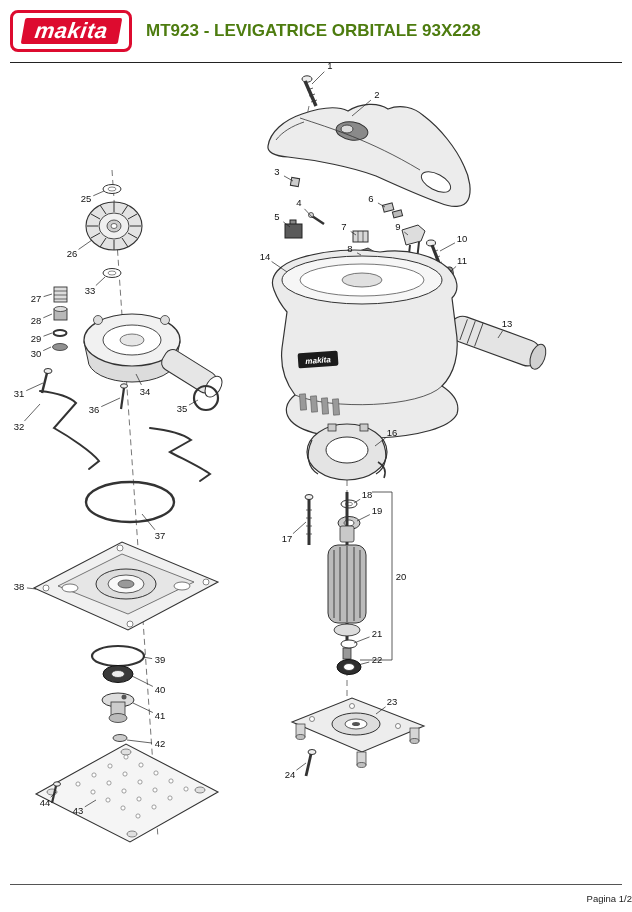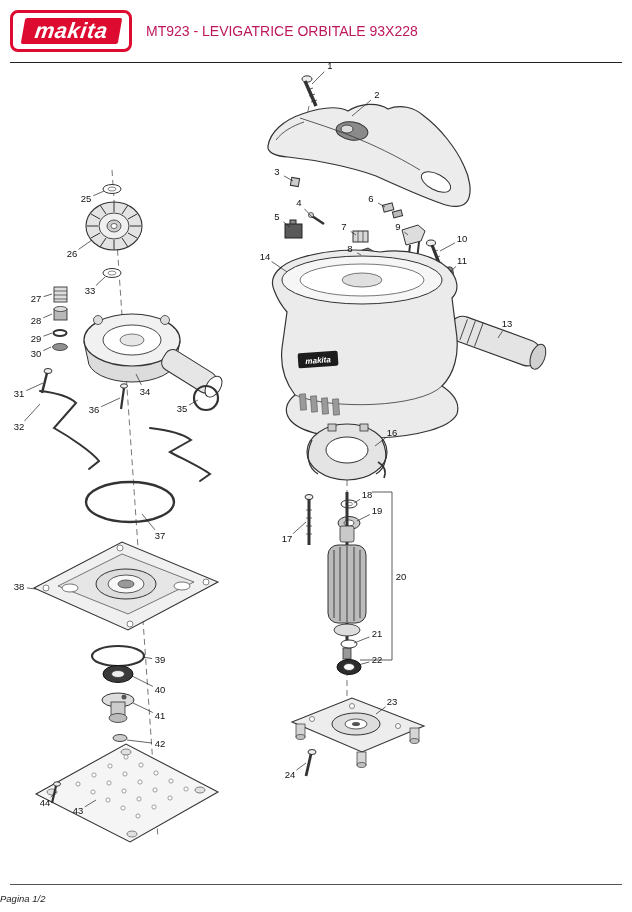--- a/index.html
+++ b/index.html
@@ -3,25 +3,25 @@
 <meta charset="utf-8">
 <style>
   html,body{margin:0;padding:0;background:#fff;}
   .page{position:relative;width:632px;height:912px;background:#fff;overflow:hidden;
         font-family:"Liberation Sans",sans-serif;}
   
   .header{position:absolute;top:0;left:0;right:0;height:62px;display:flex;align-items:center;gap:14px;padding:0 10px;box-sizing:border-box;}
   .logo-box{width:122px;height:42px;border:3px solid #dd0b2f;border-radius:8px;display:flex;align-items:center;justify-content:center;box-sizing:border-box;background:#fff;flex:0 0 auto;}
   .logo-red{background:#dd0b2f;transform:skewX(-10deg);padding:2px 12px;border-radius:2px;}
   .logo-red span{display:inline-block;transform:skewX(2deg);color:#fff;font-style:italic;font-weight:bold;font-size:22px;letter-spacing:.5px;line-height:1;}
-  .title{font-size:14px;font-weight:normal;color:#be185d;white-space:nowrap;}
+  .title{font-size:17px;font-weight:bold;color:#4d7c0f;white-space:nowrap;}
   .header-rule{position:absolute;top:62px;left:10px;right:10px;border-top:1.4px solid #222;}
   
   .footer-rule{position:absolute;bottom:27px;left:10px;right:10px;border-top:1px solid #555;}
-  .footer-text{position:absolute;bottom:8px;left:0;right:16px;text-align:left;font-size:9.5px;font-style:italic;color:#222;}
+  .footer-text{position:absolute;bottom:8px;left:0;right:0;text-align:right;font-size:9.5px;color:#222;}
   
   .diagram-svg{position:absolute;top:0;left:0;}
   .callout-num{font:9.5px "Liberation Sans",sans-serif;fill:#111;text-anchor:middle;}
   .callout-line{stroke:#222;stroke-width:0.7;}
   .plate-hole{fill:#fff;stroke:#888;stroke-width:0.8;}
   .axis{stroke:#666;stroke-width:0.9;stroke-dasharray:6 4;fill:none;}
   .ln{stroke:#333;fill:none;}
 </style>
 </head>
 <body>

